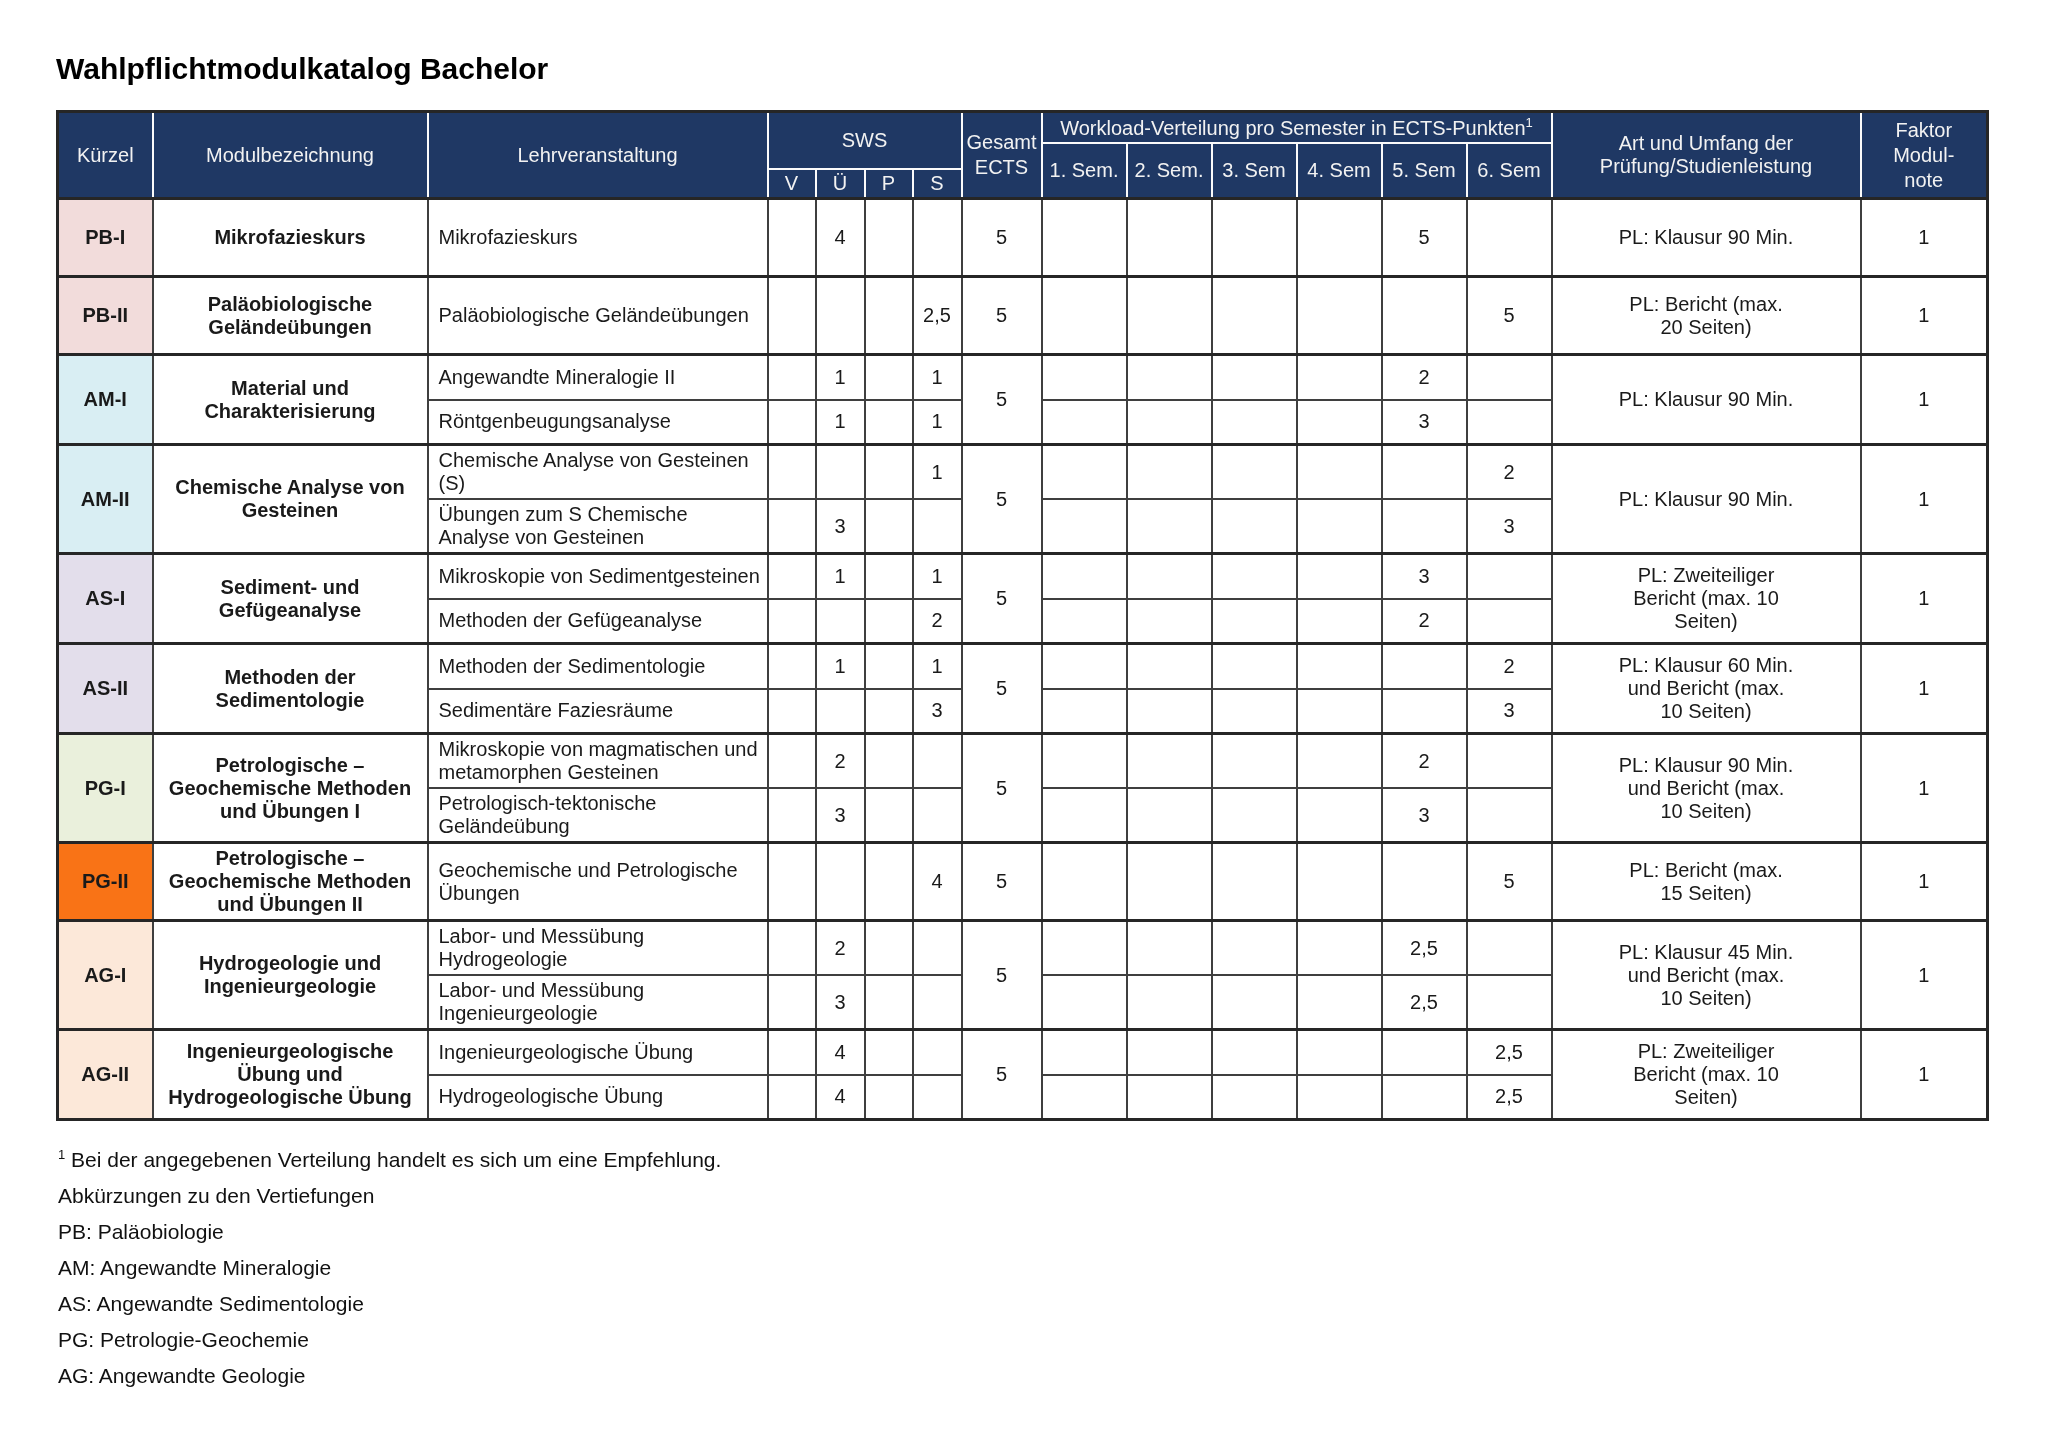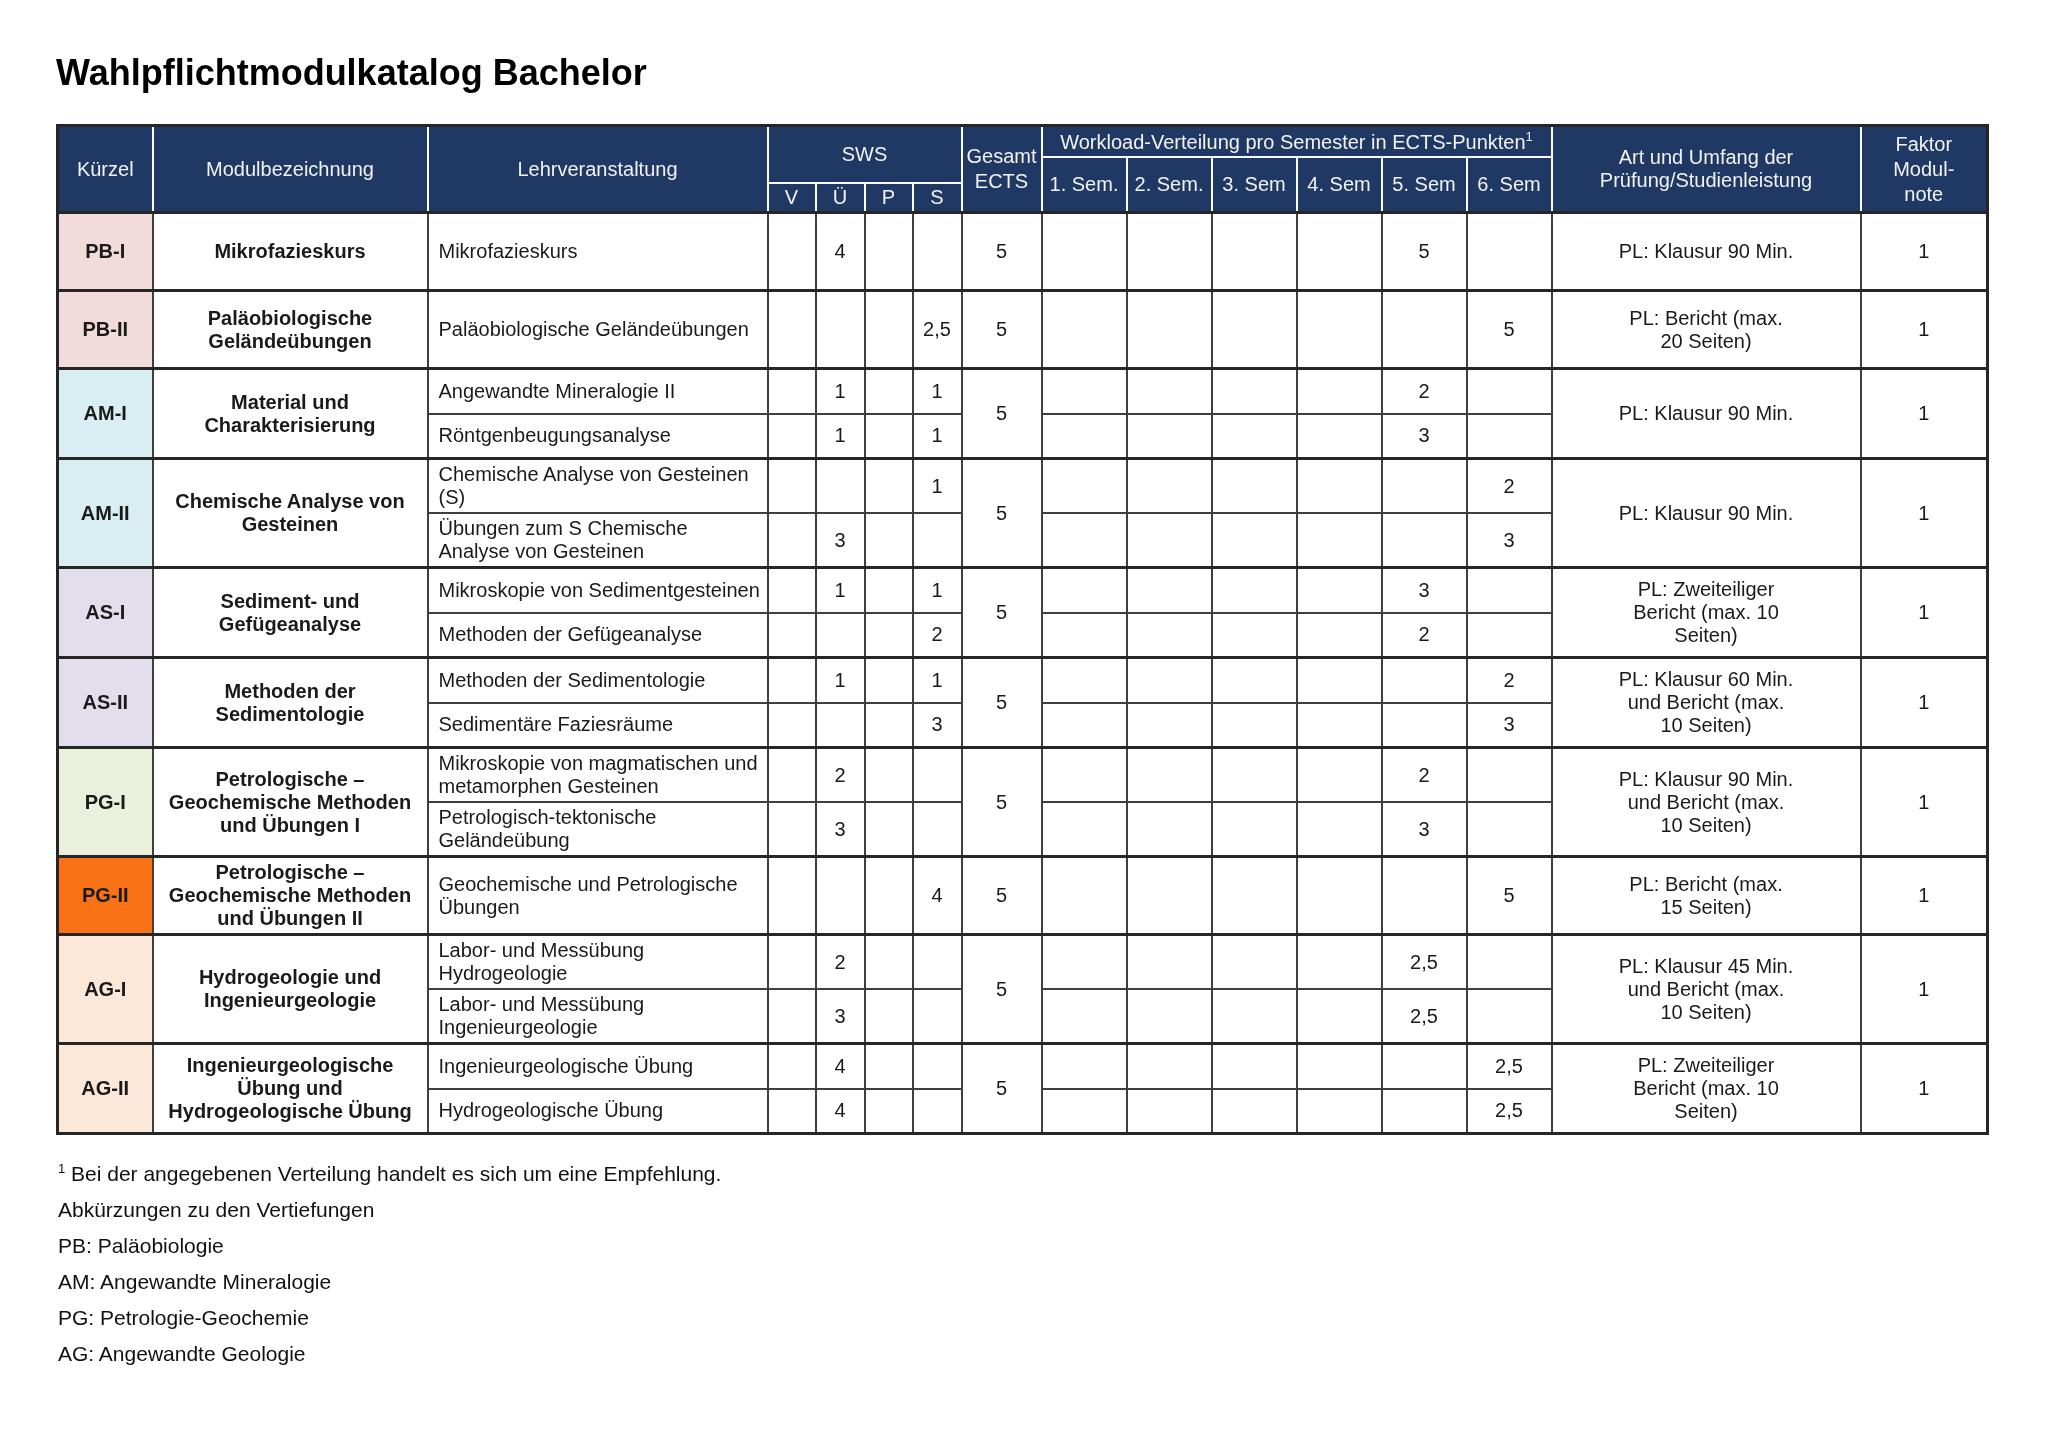--- a/index.html
+++ b/index.html
@@ -2,22 +2,22 @@
 <html style="--header-bg: #1F3864; --header-fg: #F2F2F2;"><head>
 <meta charset="utf-8">
 <style>
   html, body { margin:0; padding:0; }
   body {
     width:2048px; height:1448px; background:#ffffff;
     font-family:"Liberation Sans", sans-serif; color:#1a1a1a;
     overflow:hidden;
   }
   .title {
-    margin:52px 0 30px 56px;
-    font-size:36px; font-weight:bold; color:#000;
+    margin:52px 0 24px 56px;
+    font-size:30px; font-weight:bold; color:#000;
   }
   table.catalog {
     border-collapse:collapse; table-layout:fixed;
     margin-left:56px; width:1930px;
     border:3px solid #262626;
   }
   thead th {
     background:var(--header-bg,#1F3864); color:var(--header-fg,#F2F2F2);
     font-weight:normal; font-size:20px;
     border:2px solid #FBFBFB;
@@ -395,15 +395,16 @@
         <td class="num">2,5</td>
       </tr>
     </tbody>
   </table>
 
 <div class="footer">
   <div><sup>1</sup><span> Bei der angegebenen Verteilung handelt es sich um eine Empfehlung.</span></div>
   <div>Abkürzungen zu den Vertiefungen</div>
   <div>PB: Paläobiologie</div>
   <div>AM: Angewandte Mineralogie</div>
+  <div>AS: Angewandte Sedimentologie</div>
   <div>PG: Petrologie-Geochemie</div>
   <div>AG: Angewandte Geologie</div>
 </div>
 
 </body></html>

